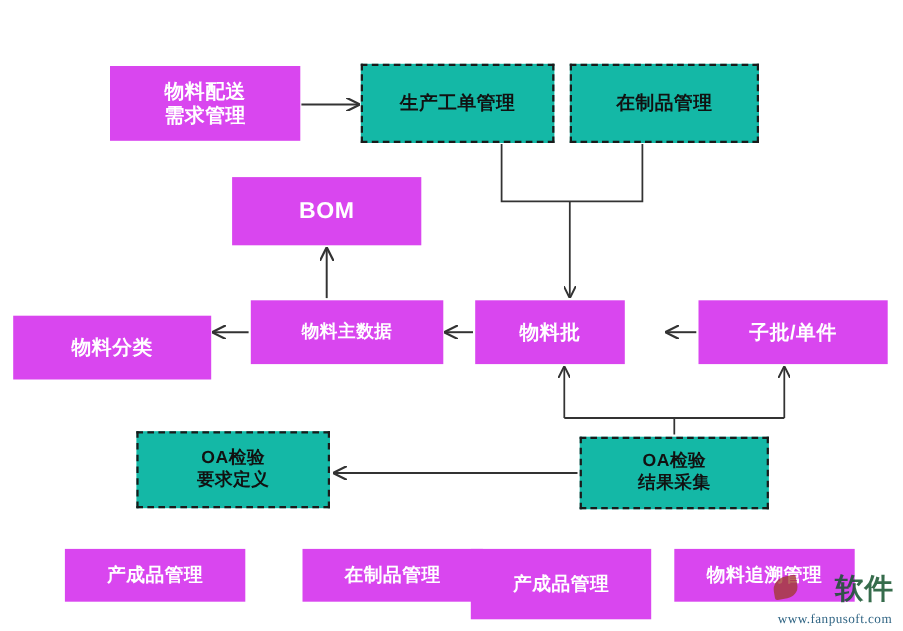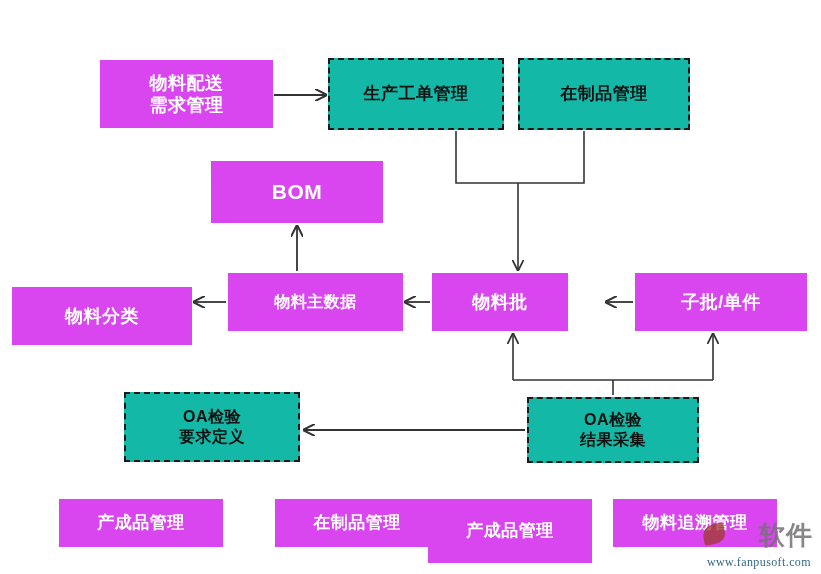--- a/index.html
+++ b/index.html
@@ -59,21 +59,21 @@
     width: 150px;
     height: 56px;
     opacity: 0.85;
   }
   .wm-cn {
     position: absolute;
     right: 4px;
     top: 2px;
     font-size: 26px;
     font-weight: bold;
-    color: #737373;
+    color: #14532d;
     letter-spacing: 1px;
     white-space: nowrap;
   }
   .wm-url {
     position: absolute;
     right: 6px;
     bottom: 2px;
     font-family: "Liberation Serif", "DejaVu Serif", serif;
     font-size: 12px;
     color: #0c4a6e;

